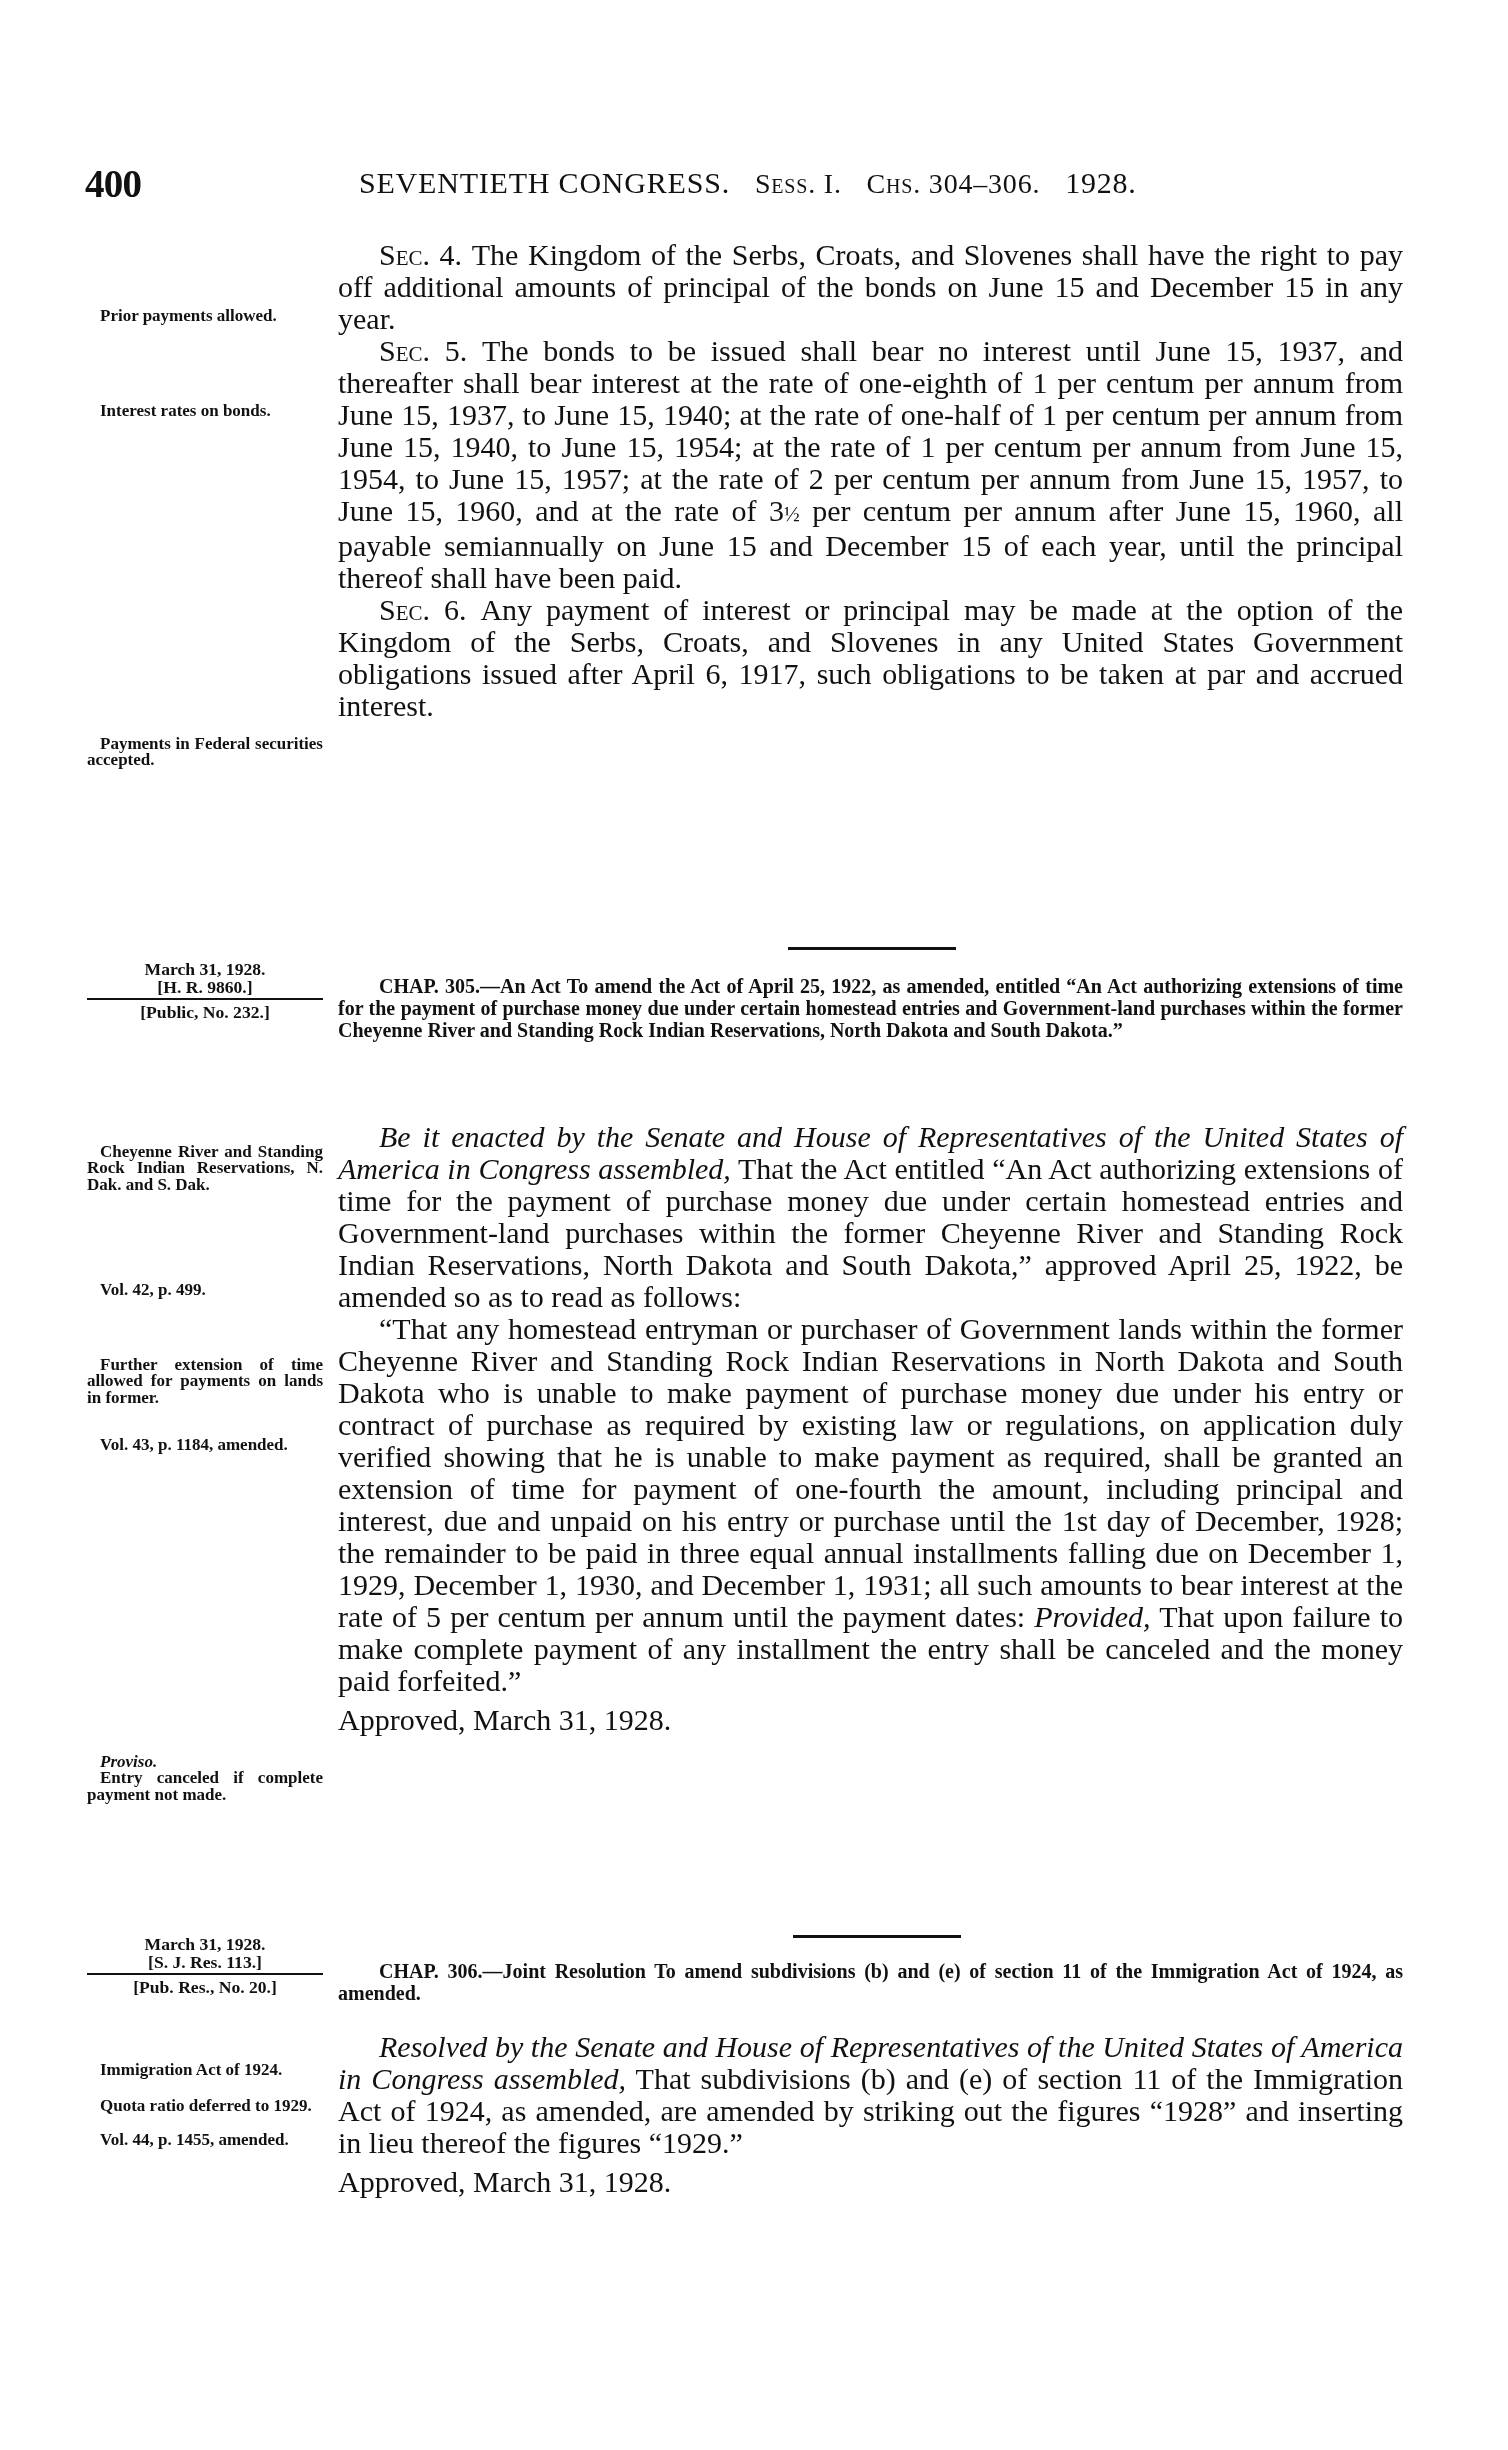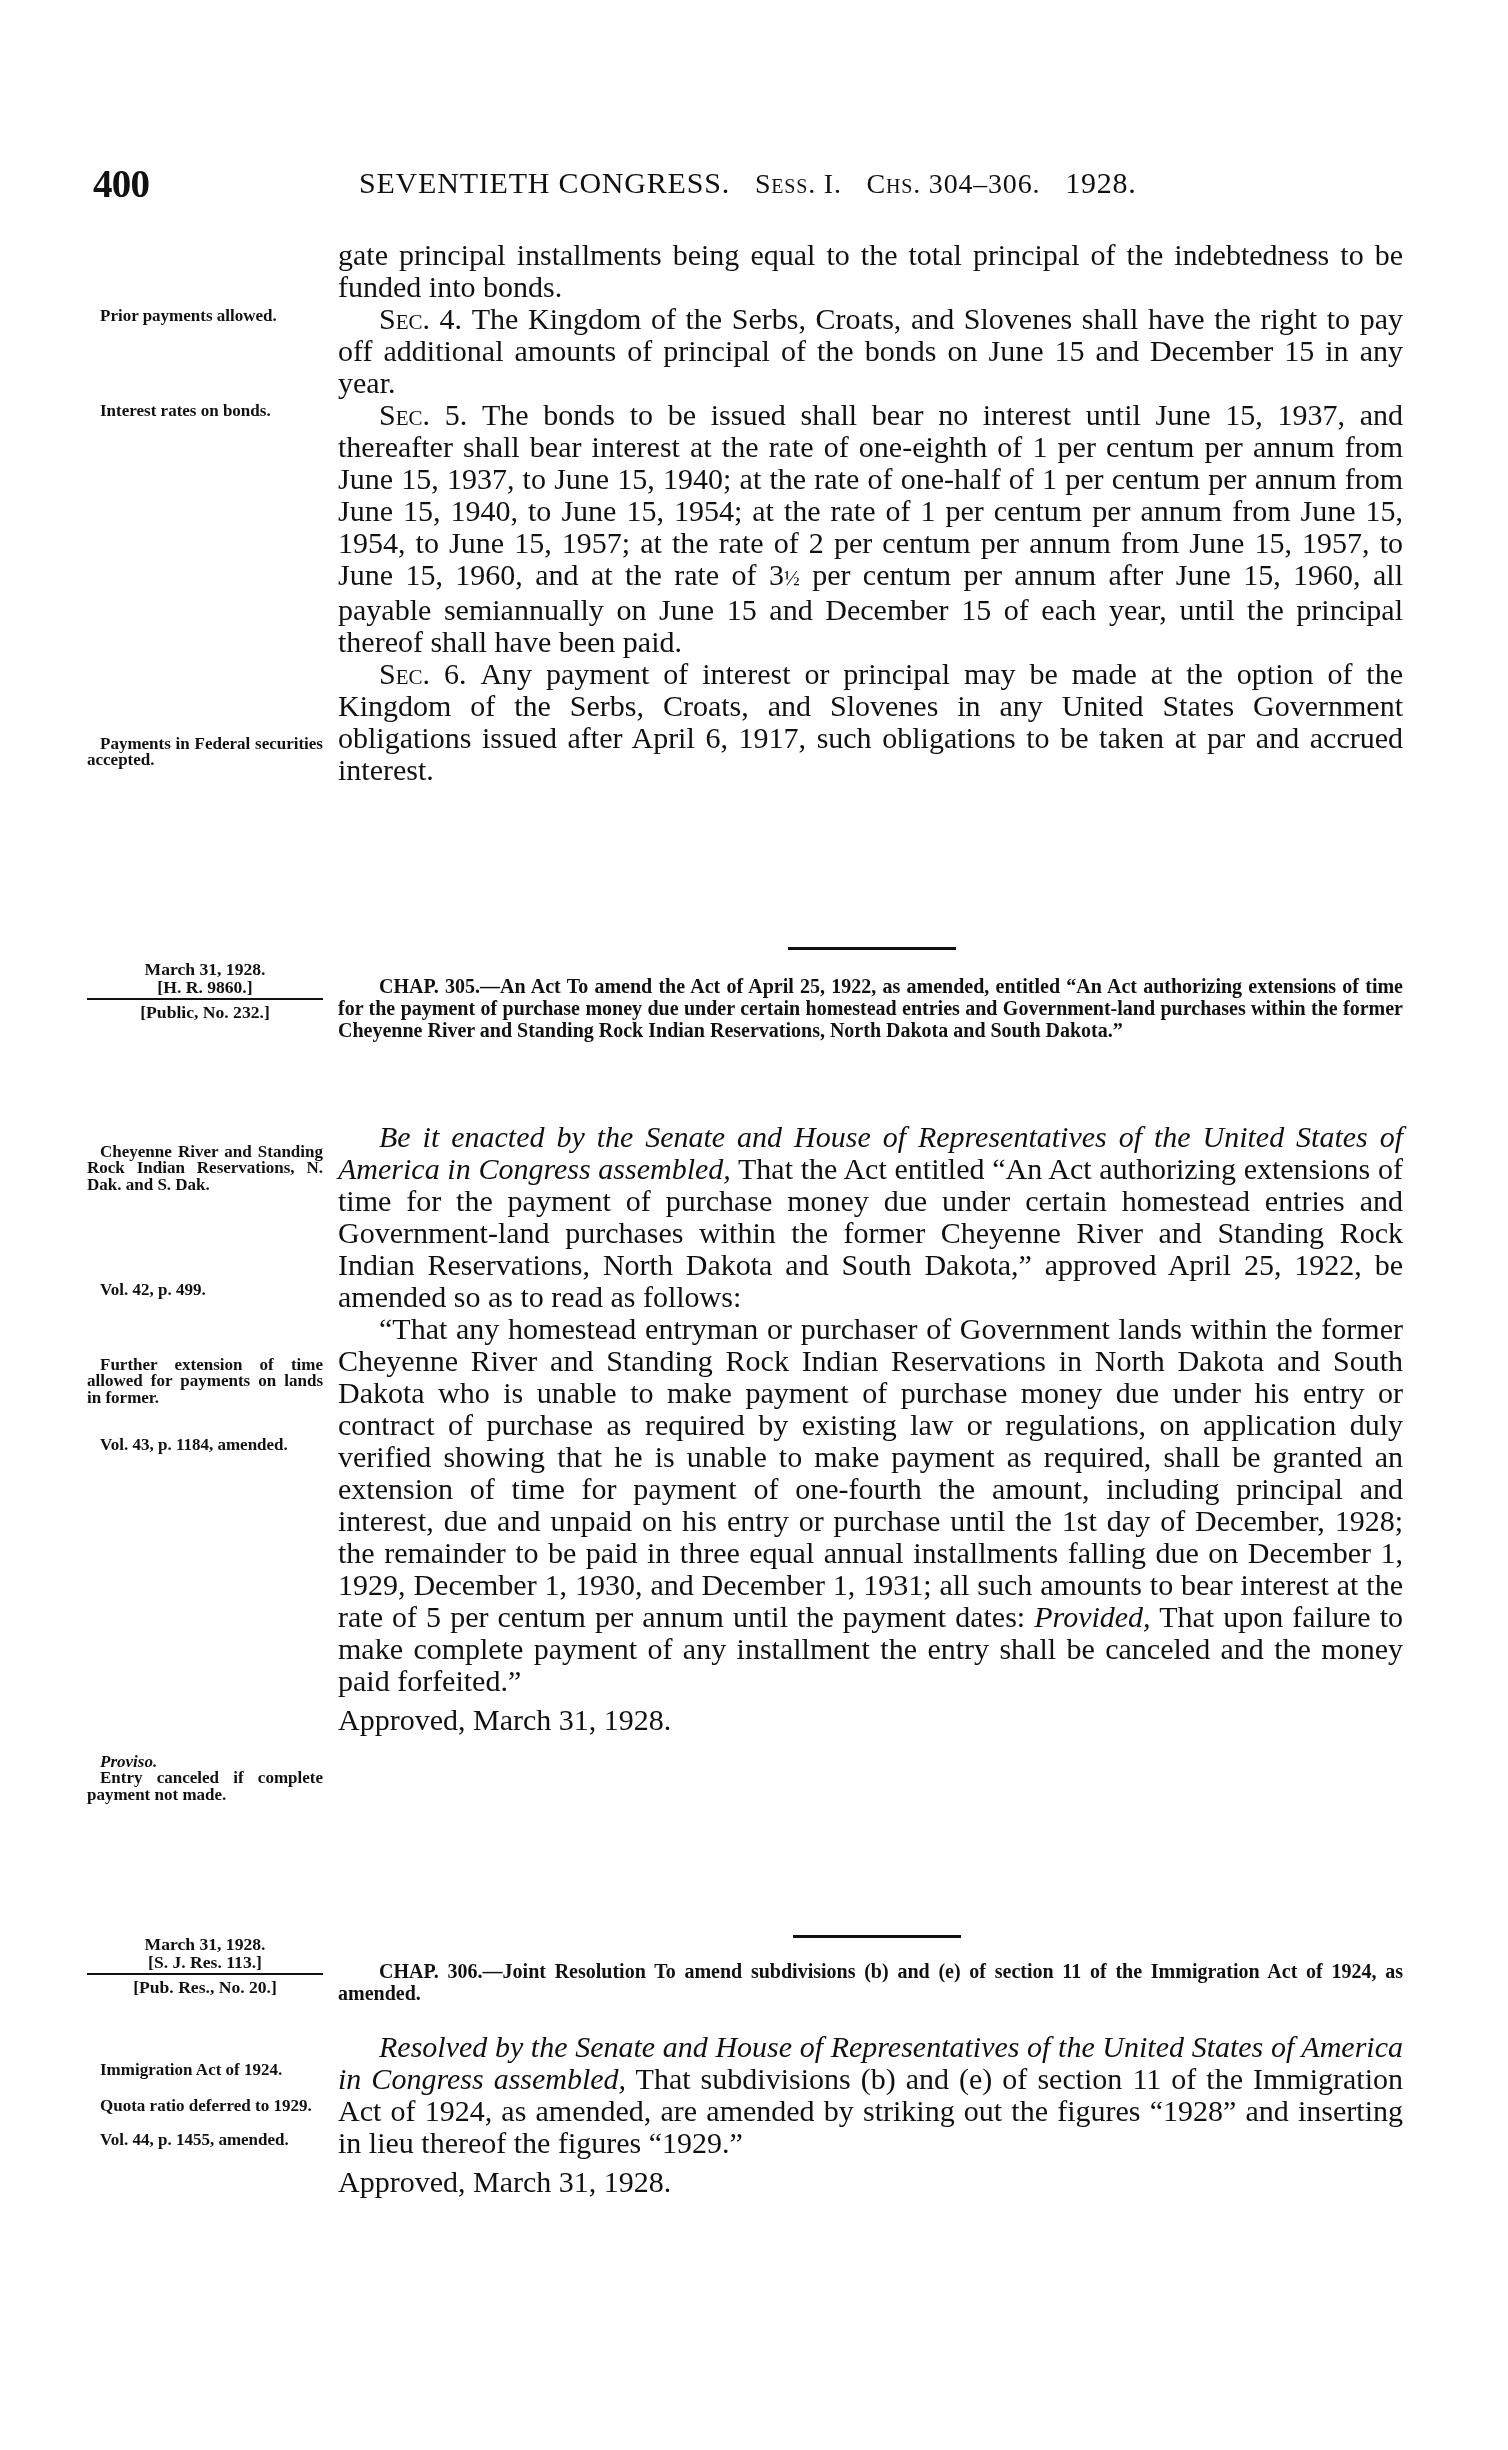--- a/index.html
+++ b/index.html
@@ -1,19 +1,19 @@
 <!DOCTYPE html>
 <html style="font-size:13px"><head>
 <meta charset="utf-8">
 <style>
   html, body { margin:0; padding:0; background:#ffffff; }
   body { width:1509px; height:2450px; position:relative; overflow:hidden;
          font-family:"Liberation Serif","DejaVu Serif",serif; color:#111; }
   .abs { position:absolute; }
-  .pagenum { left:85px; top:161px; font-size:39px; font-weight:bold; letter-spacing:-0.8px;margin-left:8px; }
+  .pagenum { left:85px; top:161px; font-size:39px; font-weight:bold; letter-spacing:-0.8px; }
   .runhead { left:359px; top:166px; font-size:30px; letter-spacing:0.8px; white-space:nowrap; }
   .runhead .sc { font-size:28px; }
   .main { left:338px; width:1065px; font-size:30px; line-height:32px; text-align:justify; }
   .main p { margin:0; text-indent:0; }
   .main p.ind { text-indent:41px; }
   .sc { font-variant:small-caps; }
   .approved { text-indent:41px; margin-top:6.6px !important; }
   .title { left:338px; width:1065px; font-size:20px; line-height:22px; text-align:justify; font-weight:bold; }
   .title .chap { font-weight:900; }
   .title p { margin:0; text-indent:41px; }
@@ -31,21 +31,20 @@
 
 <div class="abs pagenum">400</div>
 <div class="abs runhead">
   <span>SEVENTIETH CONGRESS.</span>&nbsp;&nbsp;
   <span class="sc">Sess. I.</span>&nbsp;&nbsp;
   <span class="sc">Chs. 304–306.</span>&nbsp;&nbsp;
   <span>1928.</span>
 </div>
 
 <div class="abs main" style="top:239px;">
-  <p>gate principal installments being equal to the total principal of the indebtedness to be funded into bonds.</p>
   <p class="ind"><span class="sc">Sec. 4.</span>&nbsp;<span>The Kingdom of the Serbs, Croats, and Slovenes shall have the right to pay off additional amounts of principal of the bonds on June 15 and December 15 in any year.</span></p>
   <p class="ind"><span class="sc">Sec. 5.</span>&nbsp;<span>The bonds to be issued shall bear no interest until June 15, 1937, and thereafter shall bear interest at the rate of one-eighth of 1 per centum per annum from June 15, 1937, to June 15, 1940; at the rate of one-half of 1 per centum per annum from June 15, 1940, to June 15, 1954; at the rate of 1 per centum per annum from June 15, 1954, to June 15, 1957; at the rate of 2 per centum per annum from June 15, 1957, to June 15, 1960, and at the rate of 3</span><span class="frac">½</span><span> per centum per annum after June 15, 1960, all payable semiannually on June 15 and December 15 of each year, until the principal thereof shall have been paid.</span></p>
   <p class="ind"><span class="sc">Sec. 6.</span>&nbsp;<span>Any payment of interest or principal may be made at the option of the Kingdom of the Serbs, Croats, and Slovenes in any United States Government obligations issued after April 6, 1917, such obligations to be taken at par and accrued interest.</span></p>
 </div>
 
 <div class="abs margin" style="top:308px;font-family:Liberation Serif, serif;">
     <p>Prior payments allowed.</p>
   </div>
 <div class="abs margin" style="top:403px;">
     <p>Interest rates on bonds.</p>

